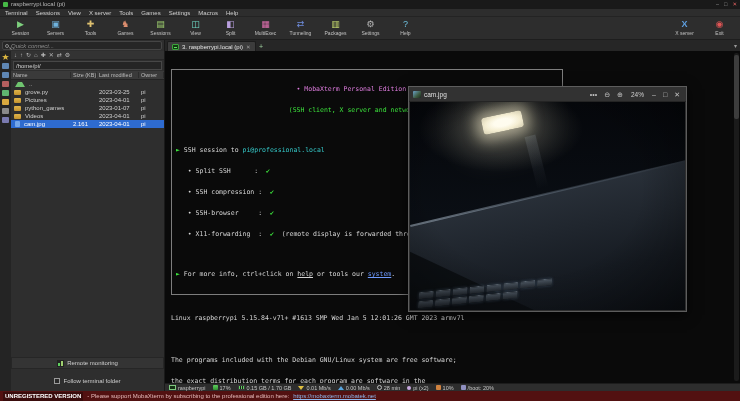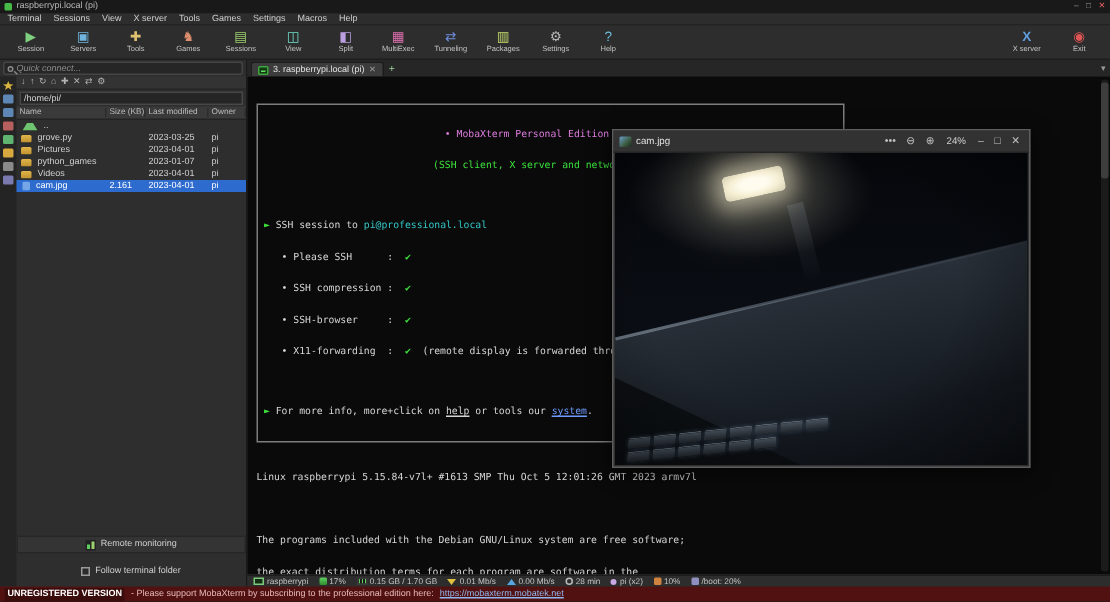--- a/index.html
+++ b/index.html
@@ -356,28 +356,28 @@
       <span class="follow-lbl">Follow terminal folder</span>
     </div>
   </div>
 
   <div class="terminal">
     <div class="banner">
       <div class="b-center magenta">• MobaXterm Personal Edition v23.0 •</div>
       <div class="b-center green">(SSH client, X server and network tools)</div>
       <div class="t-blank"></div>
       <div class="tline"><span class="green">►</span><span> SSH session to </span><span class="cyan">pi@professional.local</span></div>
-      <div class="tline"><span>   • Please SSH      :  </span><span class="green">✔</span><span></span></div>
+      <div class="tline"><span>   • Split SSH      :  </span><span class="green">✔</span><span></span></div>
       <div class="tline"><span>   • SSH compression :  </span><span class="green">✔</span><span></span></div>
       <div class="tline"><span>   • SSH-browser     :  </span><span class="green">✔</span><span></span></div>
       <div class="tline"><span>   • X11-forwarding  :  </span><span class="green">✔</span><span>  (remote display is forwarded through SSH)</span></div>
       <div class="t-blank"></div>
-      <div class="tline"><span class="green">►</span><span> For more info, more+click on </span><span class="underline">help</span><span> or tools our </span><span class="link">system</span><span>.</span></div>
-    </div>
-    <div class="tline">Linux raspberrypi 5.15.84-v7l+ #1613 SMP Thu Oct 5 12:01:26 GMT 2023 armv7l</div>
+      <div class="tline"><span class="green">►</span><span> For more info, ctrl+click on </span><span class="underline">help</span><span> or tools our </span><span class="link">system</span><span>.</span></div>
+    </div>
+    <div class="tline">Linux raspberrypi 5.15.84-v7l+ #1613 SMP Wed Jan 5 12:01:26 GMT 2023 armv7l</div>
     <div class="tline"></div>
     <div class="tline">The programs included with the Debian GNU/Linux system are free software;</div>
     <div class="tline">the exact distribution terms for each program are software in the</div>
     
     
     
     
     
     
     

